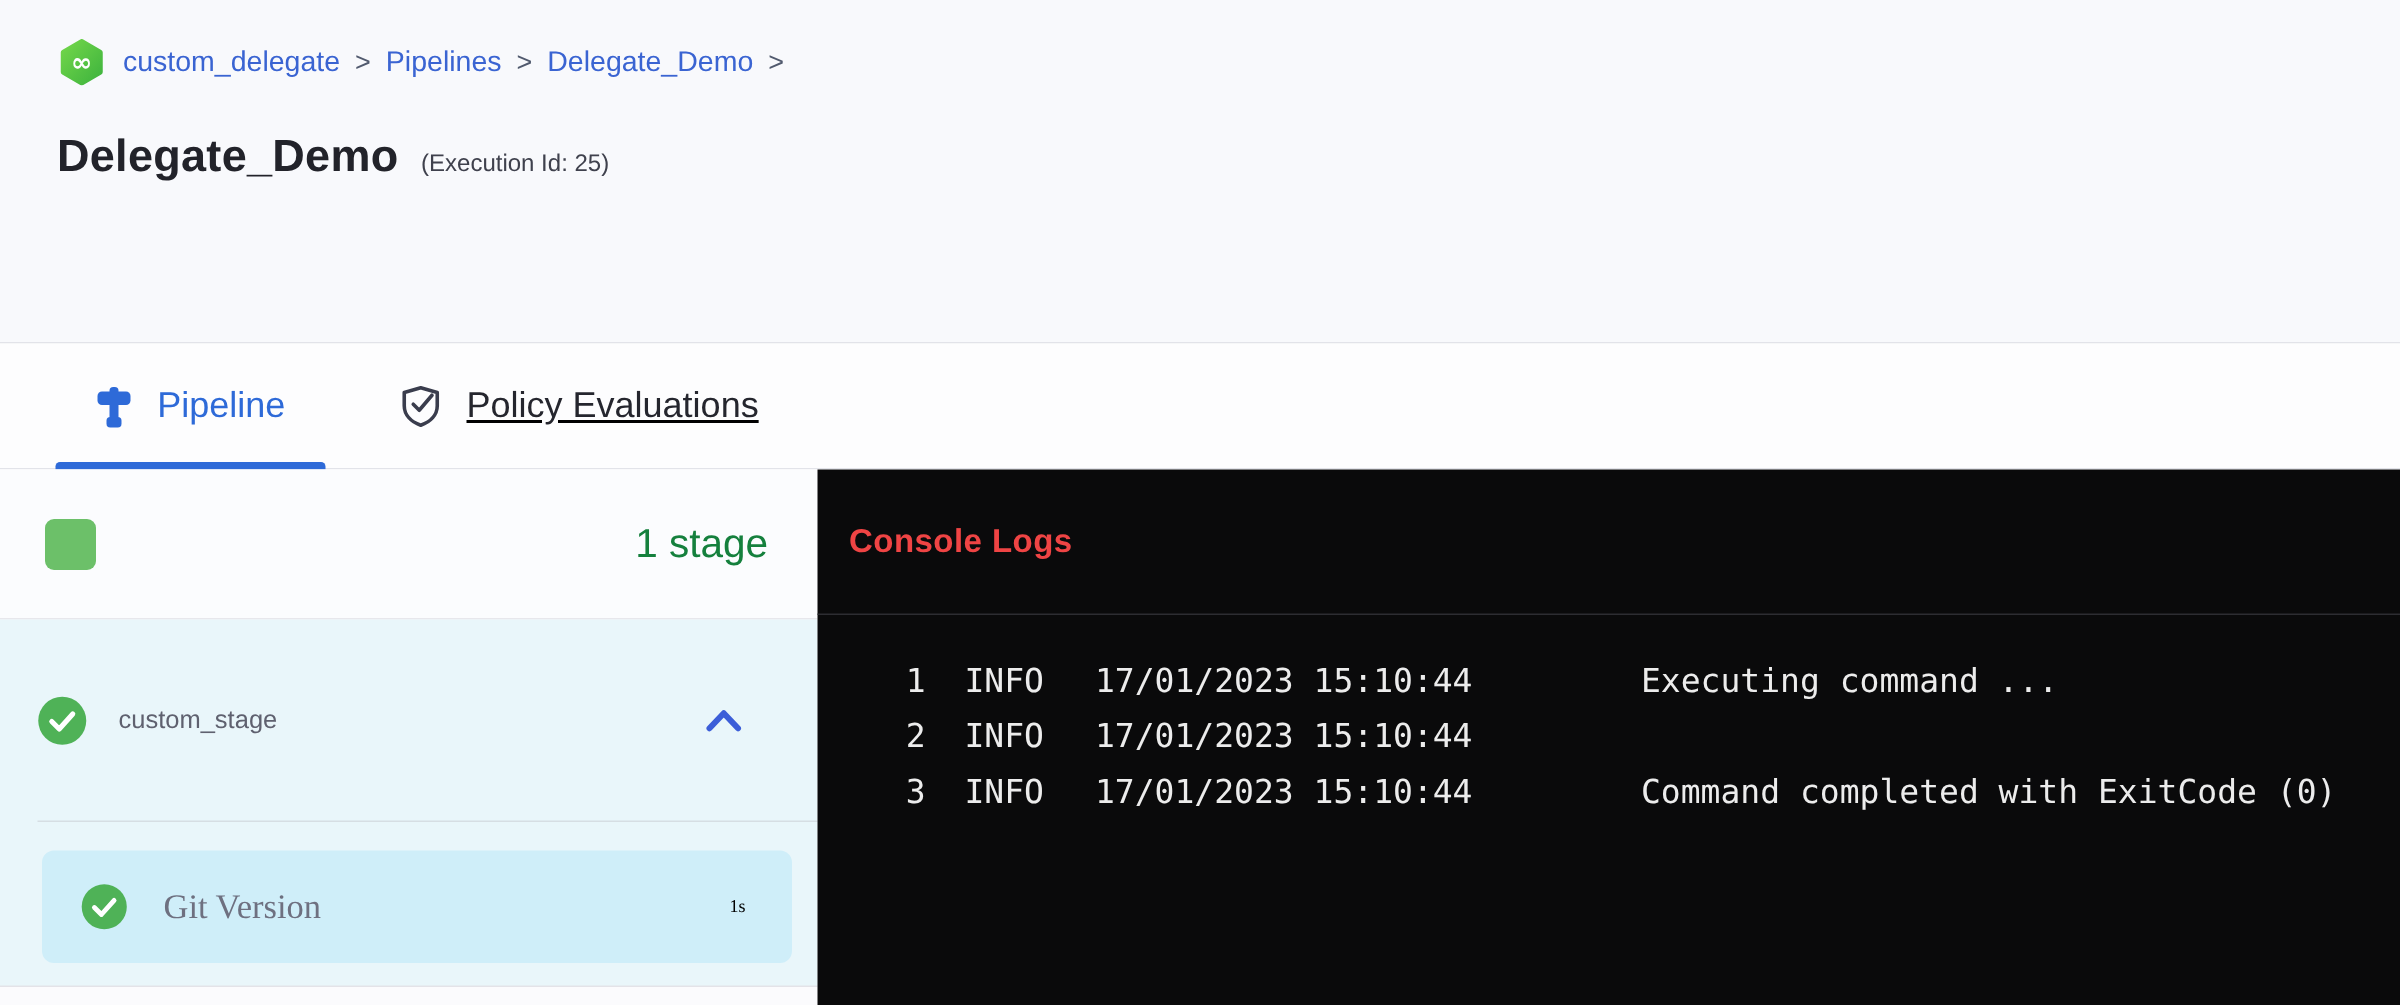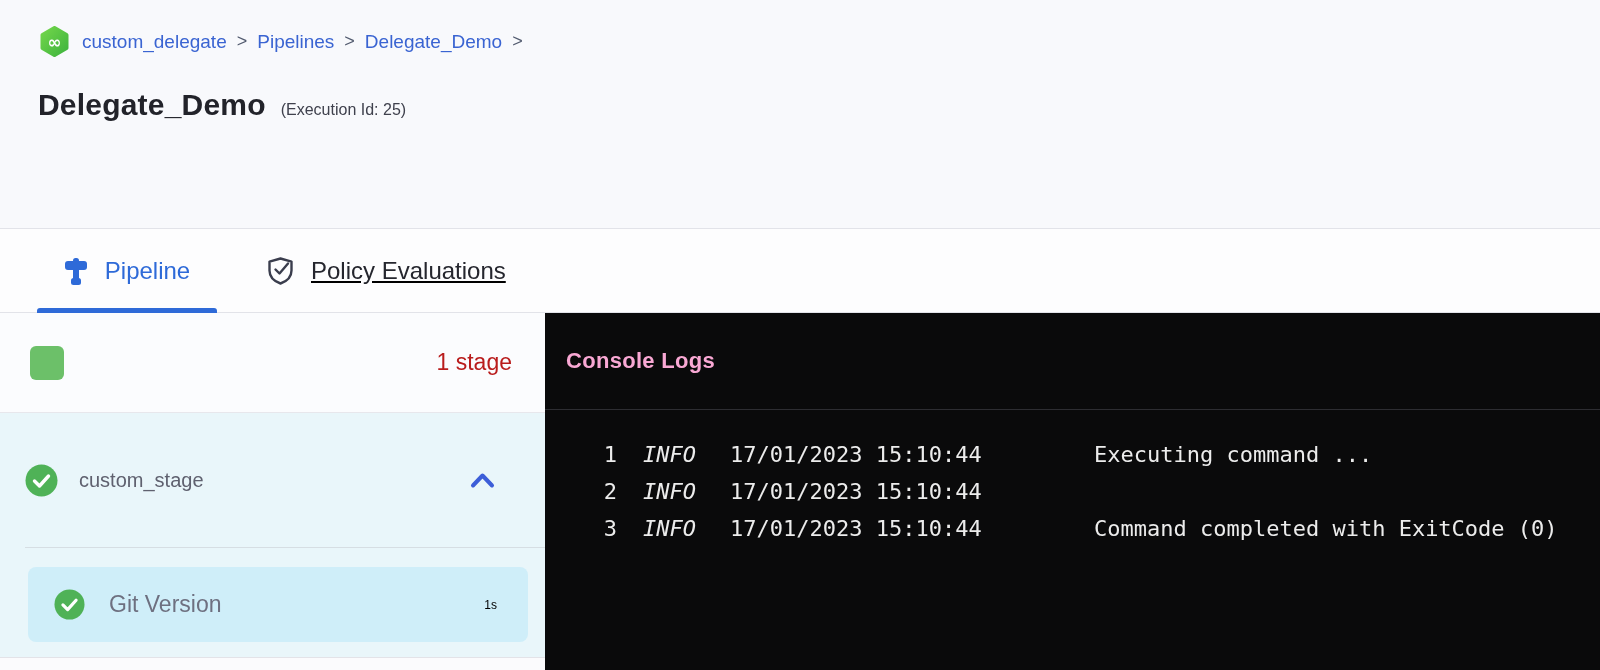--- a/index.html
+++ b/index.html
@@ -32,42 +32,42 @@
   .tab.active .tab-label { color:#2e6ad8; font-weight:400; }
   .tab-underline { position:absolute; left:0; bottom:0; width:100%; height:5px;
                    background:#2e6ad8; border-radius:3px 3px 0 0; }
 
   
   .stage-panel { position:absolute; top:313px; left:0; width:545px; height:357px; background:#fbfbfd; }
   .stage-header { height:100px; background:#fbfcfe; border-bottom:1px solid #e7e7ec;
                   display:flex; align-items:center; justify-content:space-between;
                   padding:0 33px 0 30px; }
   .stage-square { width:34px; height:34px; border-radius:6px; background:#6cc069; }
-  .stage-count { font-size:23px; color:#b91c1c; }
+  .stage-count { font-size:27px; color:#15803d; }
   .stage-section { background:#e9f6fa; height:245px; border-bottom:1px solid #e3e3e8; }
   .stage-row { height:134px; display:flex; align-items:center; padding:0 50px 0 25px; cursor:pointer; }
   .check-circle { flex:none; display:block; }
-  .stage-name { font-size:20px; color:#5f616f; margin-left:21px; flex:1; }
+  .stage-name { font-size:17px; color:#5f616f; margin-left:21px; flex:1; }
   .chevron-up { flex:none; display:block; }
   .stage-divider { border-top:1px solid #d6dee3; margin-left:25px; }
   .step-card { margin:19px 17px 0 28px; height:75px; border-radius:8px; background:#cfeef9;
-               display:flex; align-items:center; padding:0 31px 0 26px; cursor:pointer; }
+               display:flex; align-items:center; padding:0 31px 0 26px; cursor:pointer;font-family:Liberation Serif, serif; }
   .step-name { font-size:23px; color:#6e7080; margin-left:24px; flex:1; }
   .step-duration { font-size:12px; color:#000000; }
 
   
   .console { position:absolute; top:313px; left:545px; width:1055px; height:357px; background:#0a0a0b; }
   .console-header { height:97px; border-bottom:1px solid #2d2d32; display:flex; align-items:center;
                     padding-left:21px; }
-  .console-title { font-size:22px; font-weight:700; color:#f9a8d4; letter-spacing:0.3px; }
+  .console-title { font-size:22px; font-weight:700; color:#ef4444; letter-spacing:0.3px; }
   .log-lines { padding:26px 0 0 58px; font-family:"DejaVu Sans Mono", monospace;
                font-size:22px; color:#ececec; line-height:37px; white-space:nowrap; }
   .log-line { display:flex; }
   .log-num   { width:14px; text-align:right; flex:none; }
-  .log-level { margin-left:26px; width:53px; flex:none;font-style:italic; }
+  .log-level { margin-left:26px; width:53px; flex:none; }
   .log-time  { margin-left:34px; width:252px; flex:none; }
   .log-msg   { margin-left:112px; flex:none; }
 </style>
 </head>
 <body>
 
 <div class="page">
 
   <div class="top-header">
     <div class="breadcrumb">

